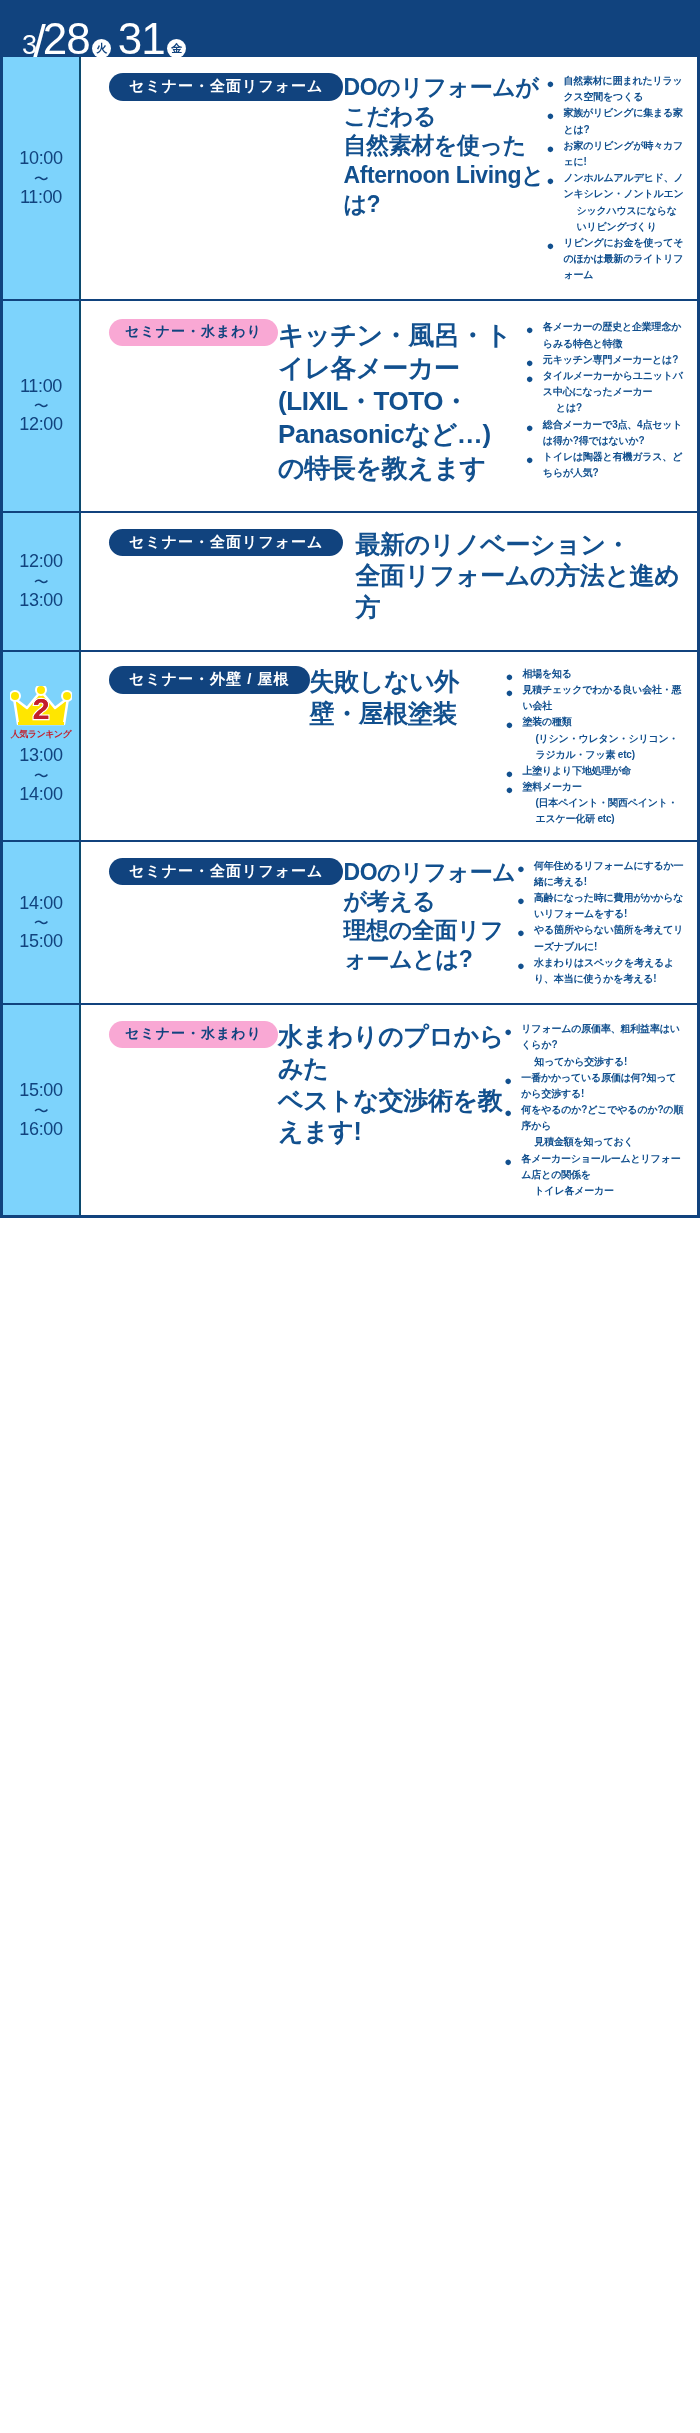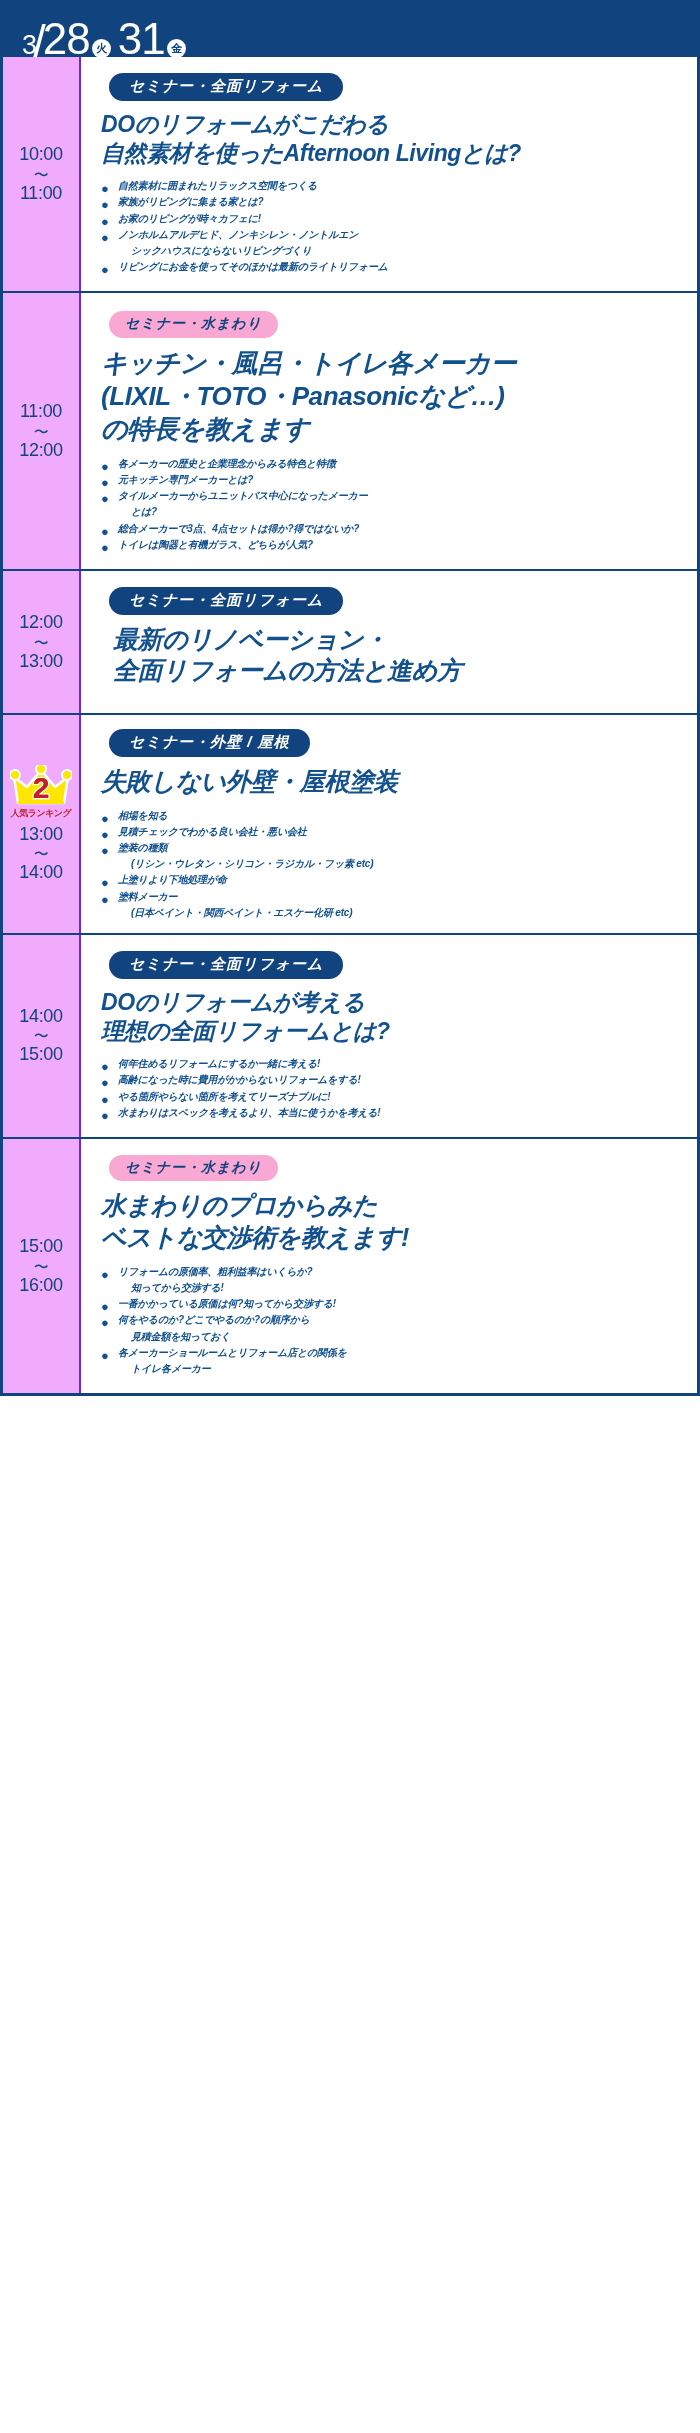--- a/index.html
+++ b/index.html
@@ -85,22 +85,22 @@
     display: flex;
     border-bottom: 2px solid #11437e;
     box-sizing: border-box;
     min-height: 60px;
   }
   .row:last-child { border-bottom: none; }
 
   .time-cell {
     width: 78px;
     min-width: 78px;
-    background: #f0abfc;
-    border-right: 2px solid #6d28d9;
+    background: #7dd3fc;
+    border-right: 2px solid #0c4a6e;
     box-sizing: border-box;
     display: flex;
     flex-direction: column;
     align-items: center;
     justify-content: center;
     position: relative;
     padding: 0 0;
   }
   .time-stack {
     display: flex;
@@ -162,23 +162,22 @@
     letter-spacing: -0.5px;
     white-space: nowrap;
     margin-top: -2px;
   }
 
   .content-cell {
     flex: 1;
     padding: 14px 12px 16px 20px;
     box-sizing: border-box;
     display: flex;
-    flex-direction: column;
+    flex-direction: row;
     justify-content: flex-start;
-    font-style: italic;
   }
 
   .badge {
     display: inline-block;
     align-self: flex-start;
     padding: 4px 20px 5px;
     border-radius: 999px;
     font-size: 15px;
     font-weight: 700;
     letter-spacing: 1px;

